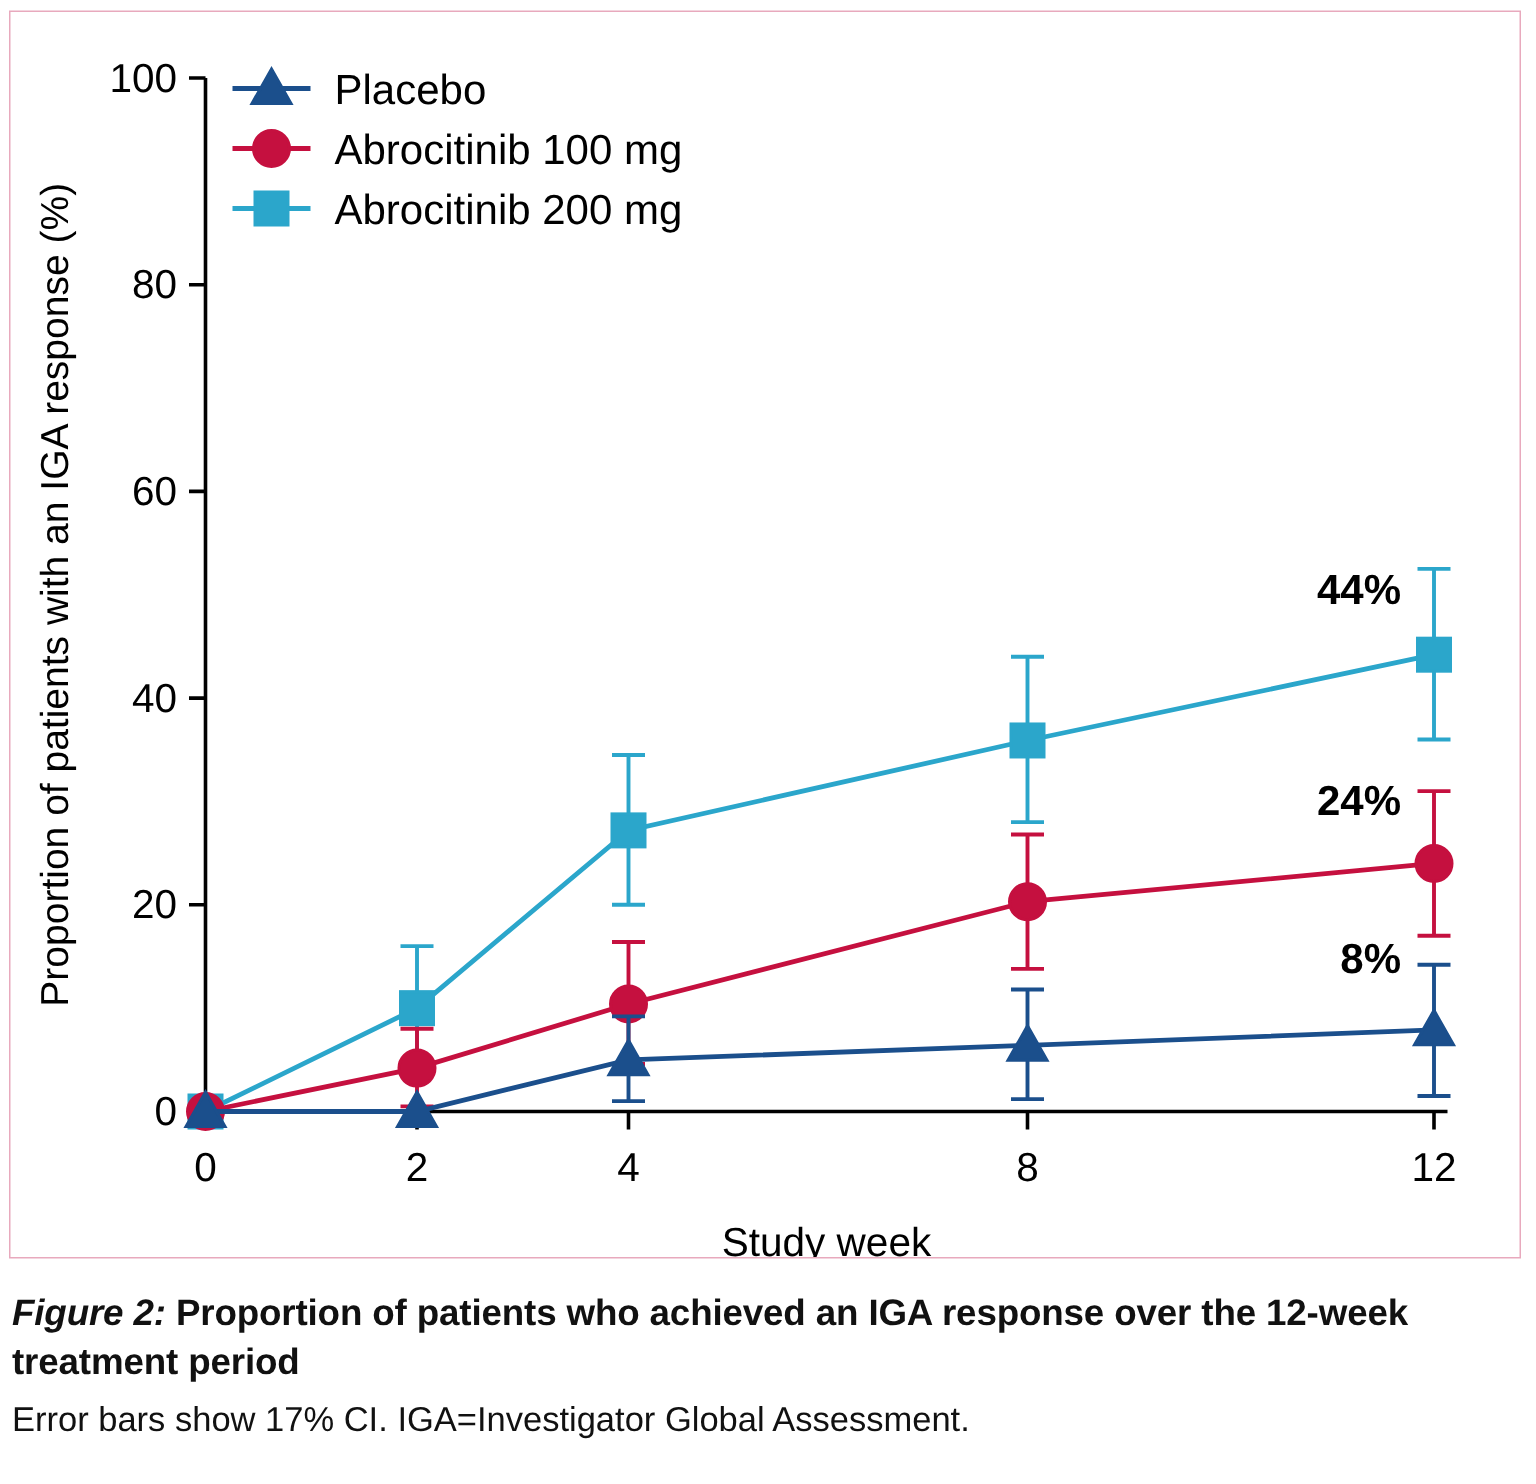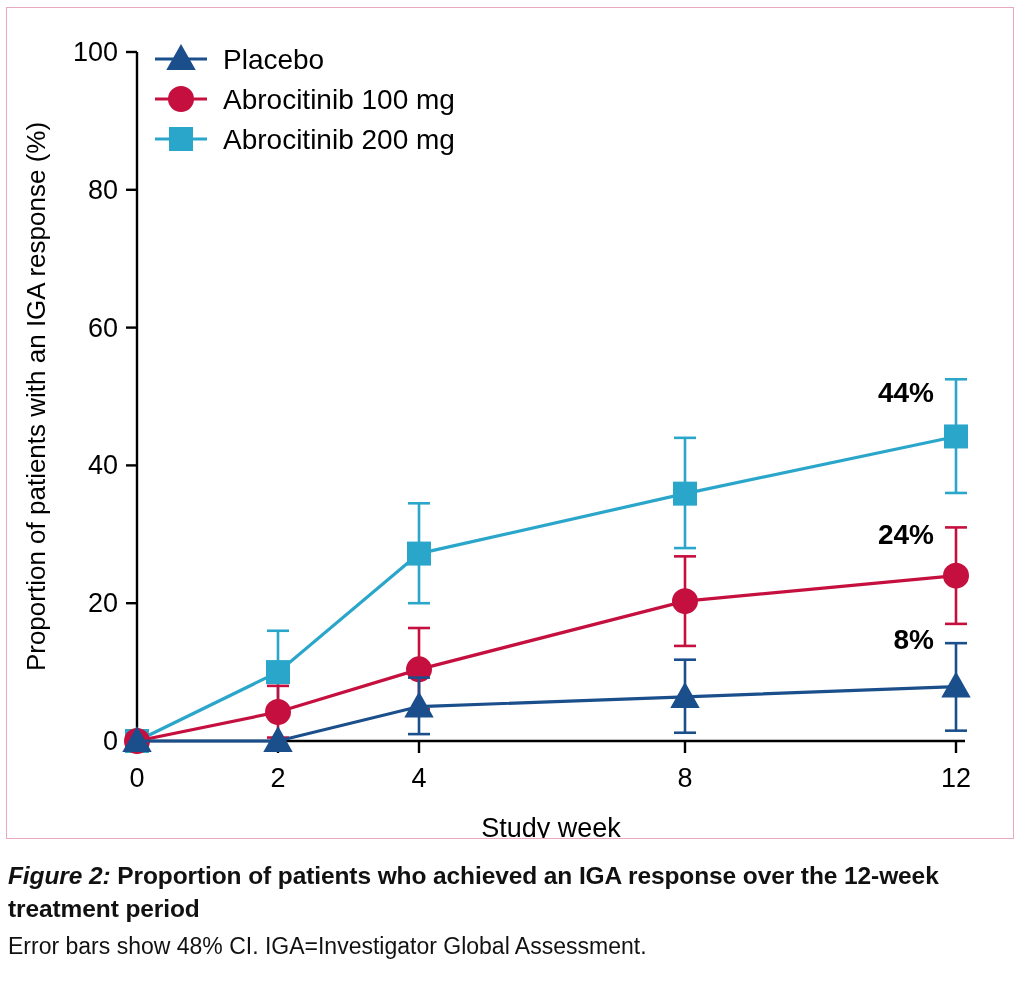--- a/index.html
+++ b/index.html
@@ -171,16 +171,16 @@
           <rect x="163" y="120" width="22" height="22" fill="#2ba6cb" stroke="#2ba6cb" stroke-width="2"></rect>
           <text x="216" y="141" font-size="28" fill="#000">Abrocitinib 200 mg</text>
         </g>
       </svg>
   </div>
 
   <div class="caption-block">
     <div class="caption-title">
       <span class="fig-label">Figure 2:</span><span> Proportion of patients who achieved an IGA response over the 12-week treatment period</span>
     </div>
-    <div class="caption-note">Error bars show 48% CI. IGA=Investigator Global Assessment.</div>
+    <div class="caption-note">Error bars show 17% CI. IGA=Investigator Global Assessment.</div>
   </div>
 
 </div>
 
 </body></html>

